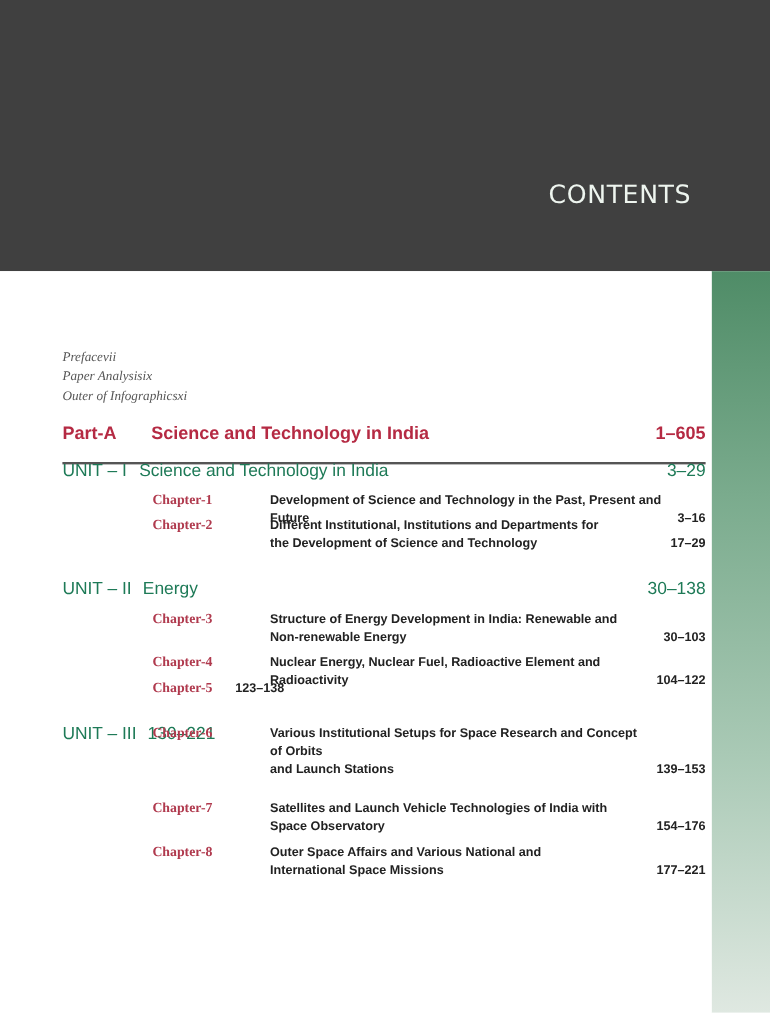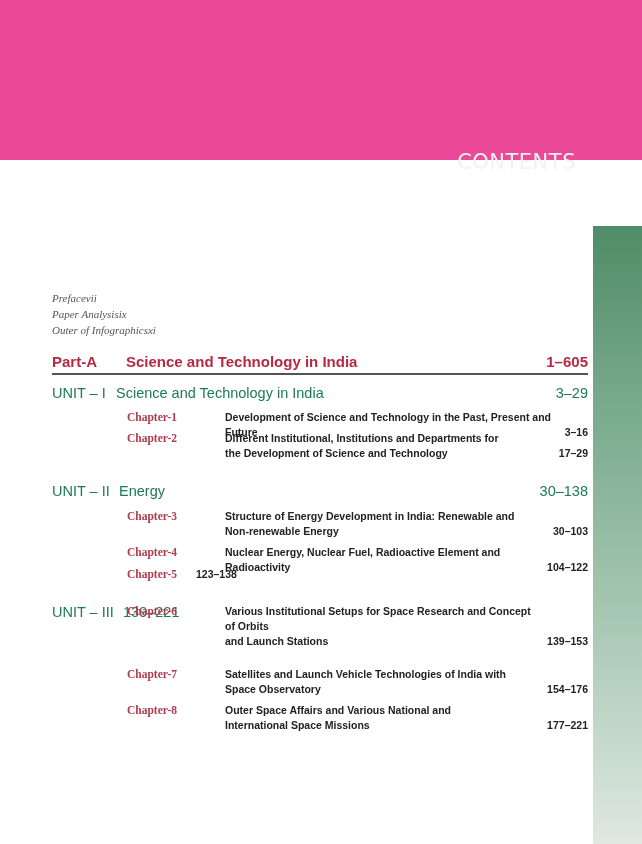--- a/index.html
+++ b/index.html
@@ -2,22 +2,22 @@
 <html><head>
   <meta charset="utf-8">
   <style>
     html, body { margin: 0; padding: 0; }
     body {
       width: 642px; height: 844px; position: relative; overflow: hidden;
       background: #ffffff;
       font-family: "Liberation Sans", sans-serif;
     }
     .header-band {
-      position: absolute; left: 0; top: 0; width: 642px; height: 160px;
-      background: #ec4899;
+      position: absolute; left: 0; top: 0; width: 642px; height: 226px;
+      background: #404040;
     }
     .side-strip {
       position: absolute; left: 593px; top: 226px; width: 49px; height: 618px;
       background: linear-gradient(to bottom, #4f8c67 0%, #7aab8d 30%, #a9c9b5 65%, #dfe8e1 100%);
     }
     .contents-title {
       position: absolute; right: 66px; top: 150px;
       color: #eef5ef; font-size: 21px; letter-spacing: 0.5px;
       font-family: "DejaVu Sans", sans-serif; font-weight: normal;
     }
@@ -28,21 +28,21 @@
     .front-row {
       position: absolute; left: 52px; width: 536px;
       display: flex; justify-content: flex-start;
       font-family: "Liberation Serif", serif; font-style: italic;
       font-size: 11px; color: #555555;
     }
     .part-row {
       position: absolute; left: 52px; top: 353px; width: 536px;
       display: flex; align-items: baseline;
       color: #b52a43; font-weight: bold; font-size: 15px;
-      padding-bottom: 3px; border-bottom: 2px solid #555555;
+      padding-bottom: 15px; border-bottom: 2px solid #555555;
     }
     .part-label { width: 74px; }
     .part-title { flex: 1; }
     .unit-row {
       position: absolute; left: 52px; width: 536px;
       display: flex; align-items: baseline;
       color: #1e7a57; font-size: 14.5px;
     }
     .unit-label { display: inline-block; }
     .unit-title { flex: 1; }

